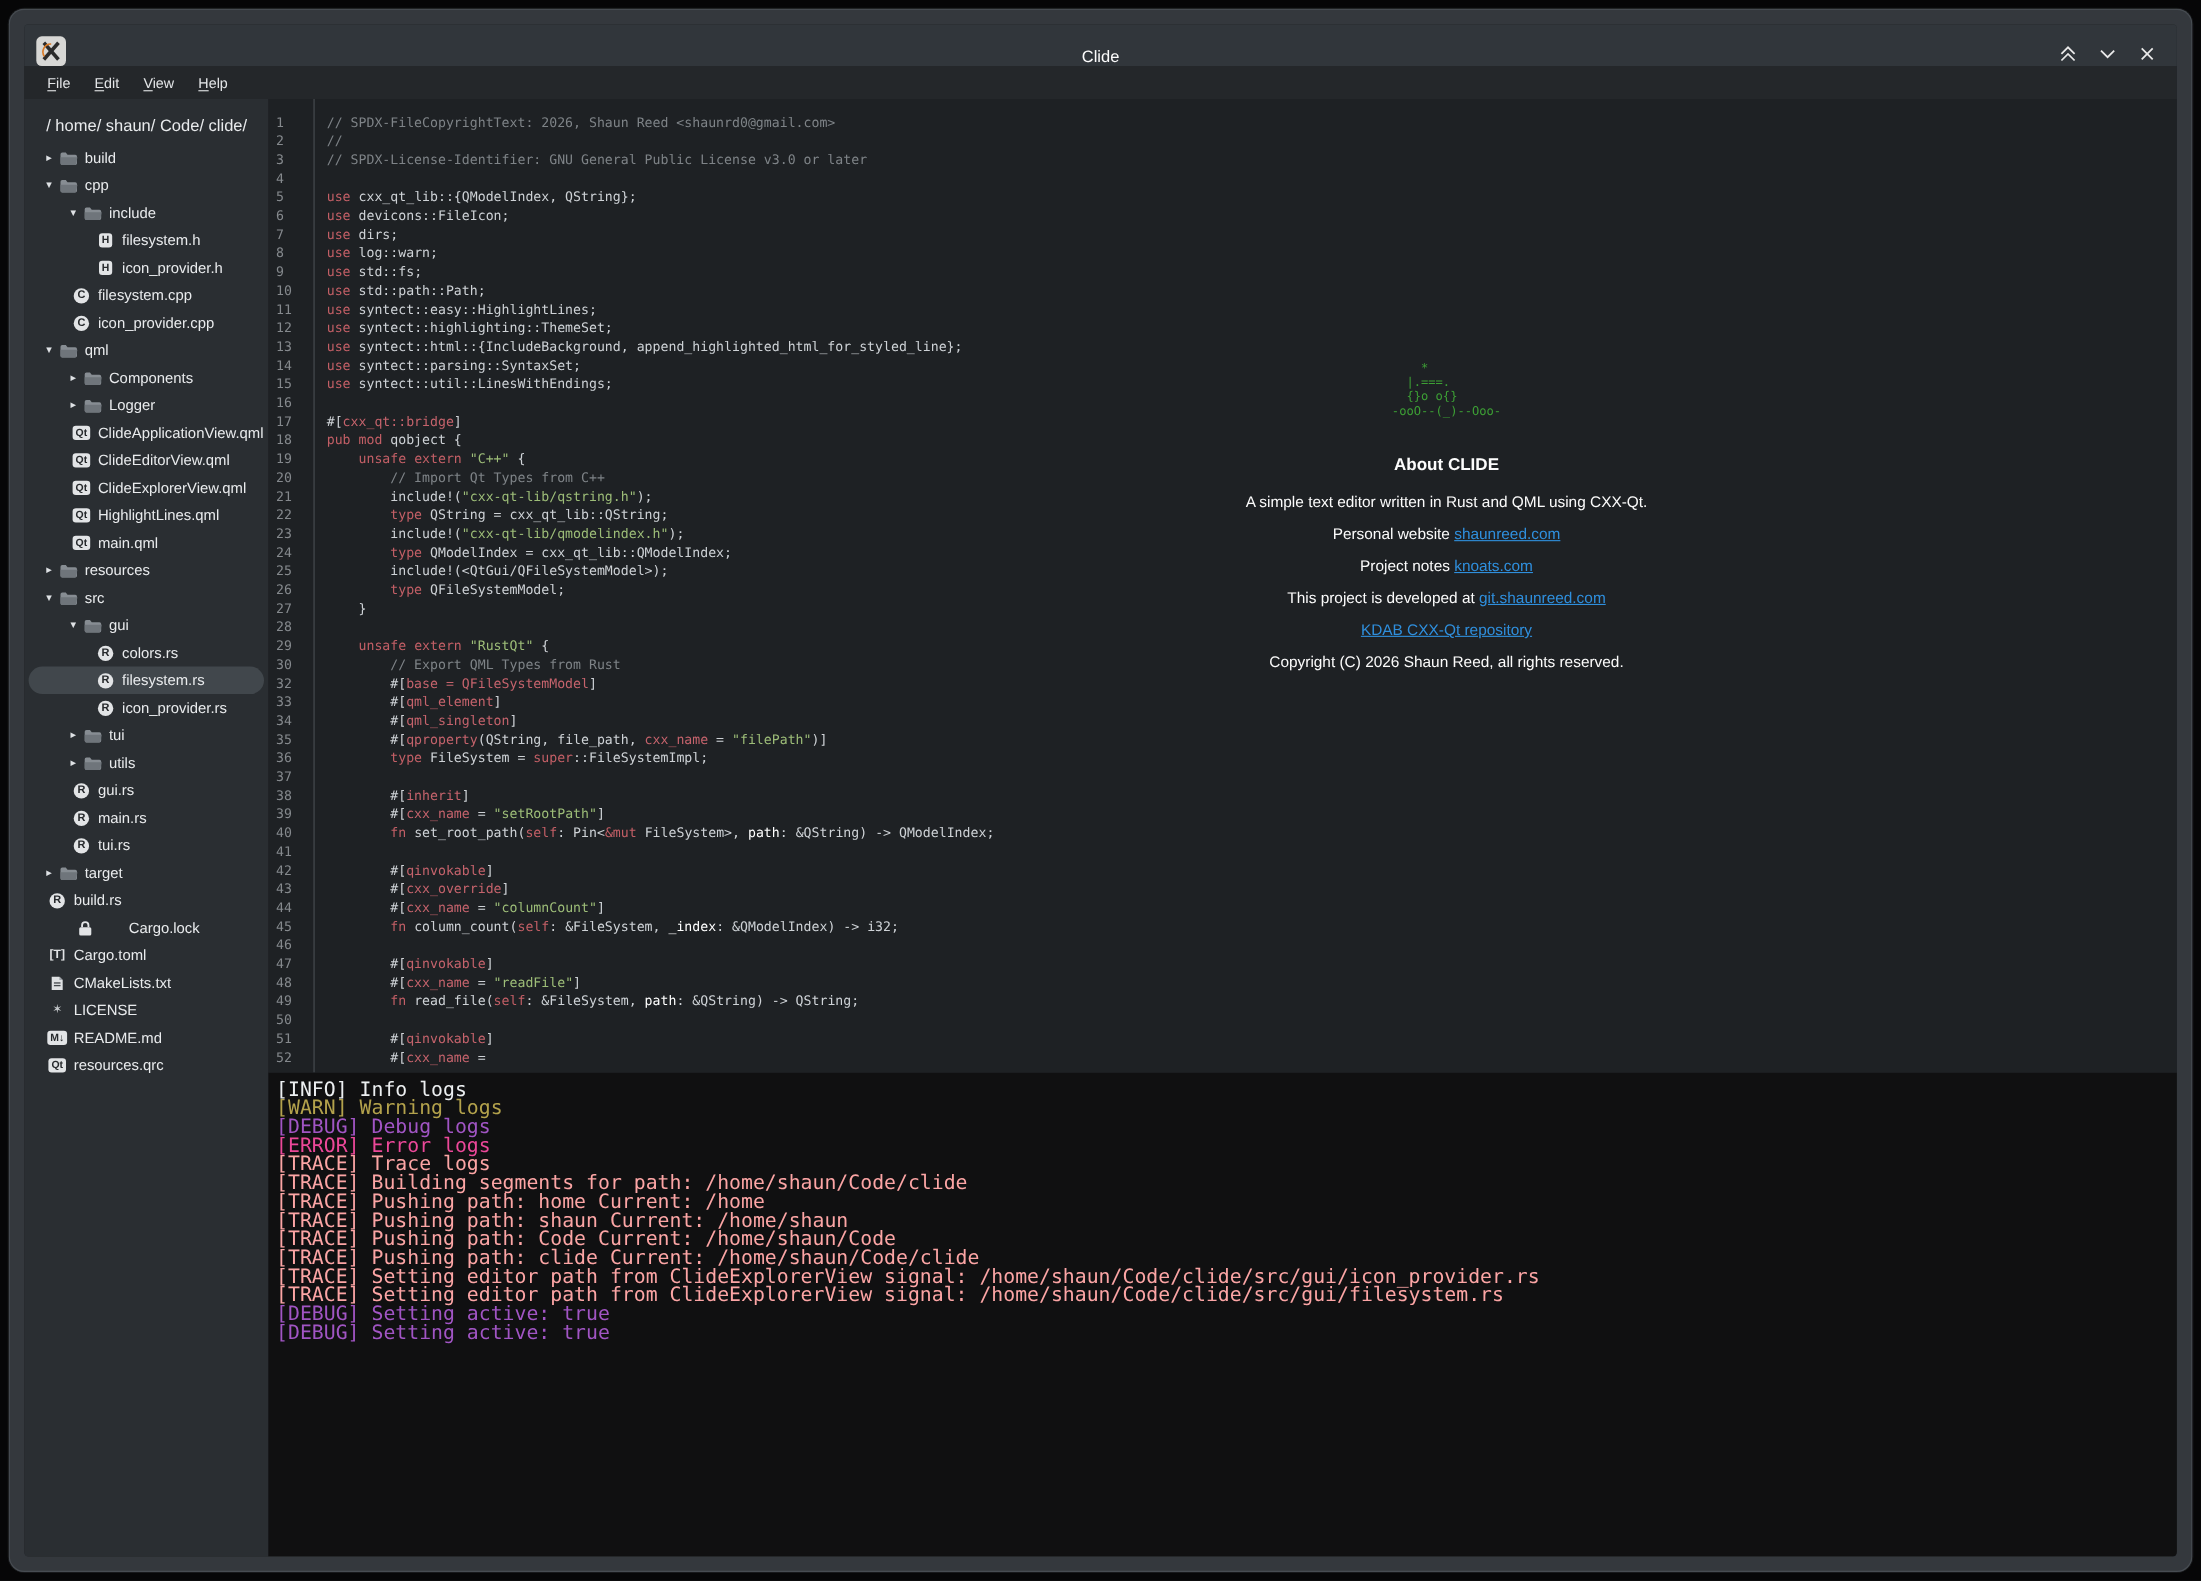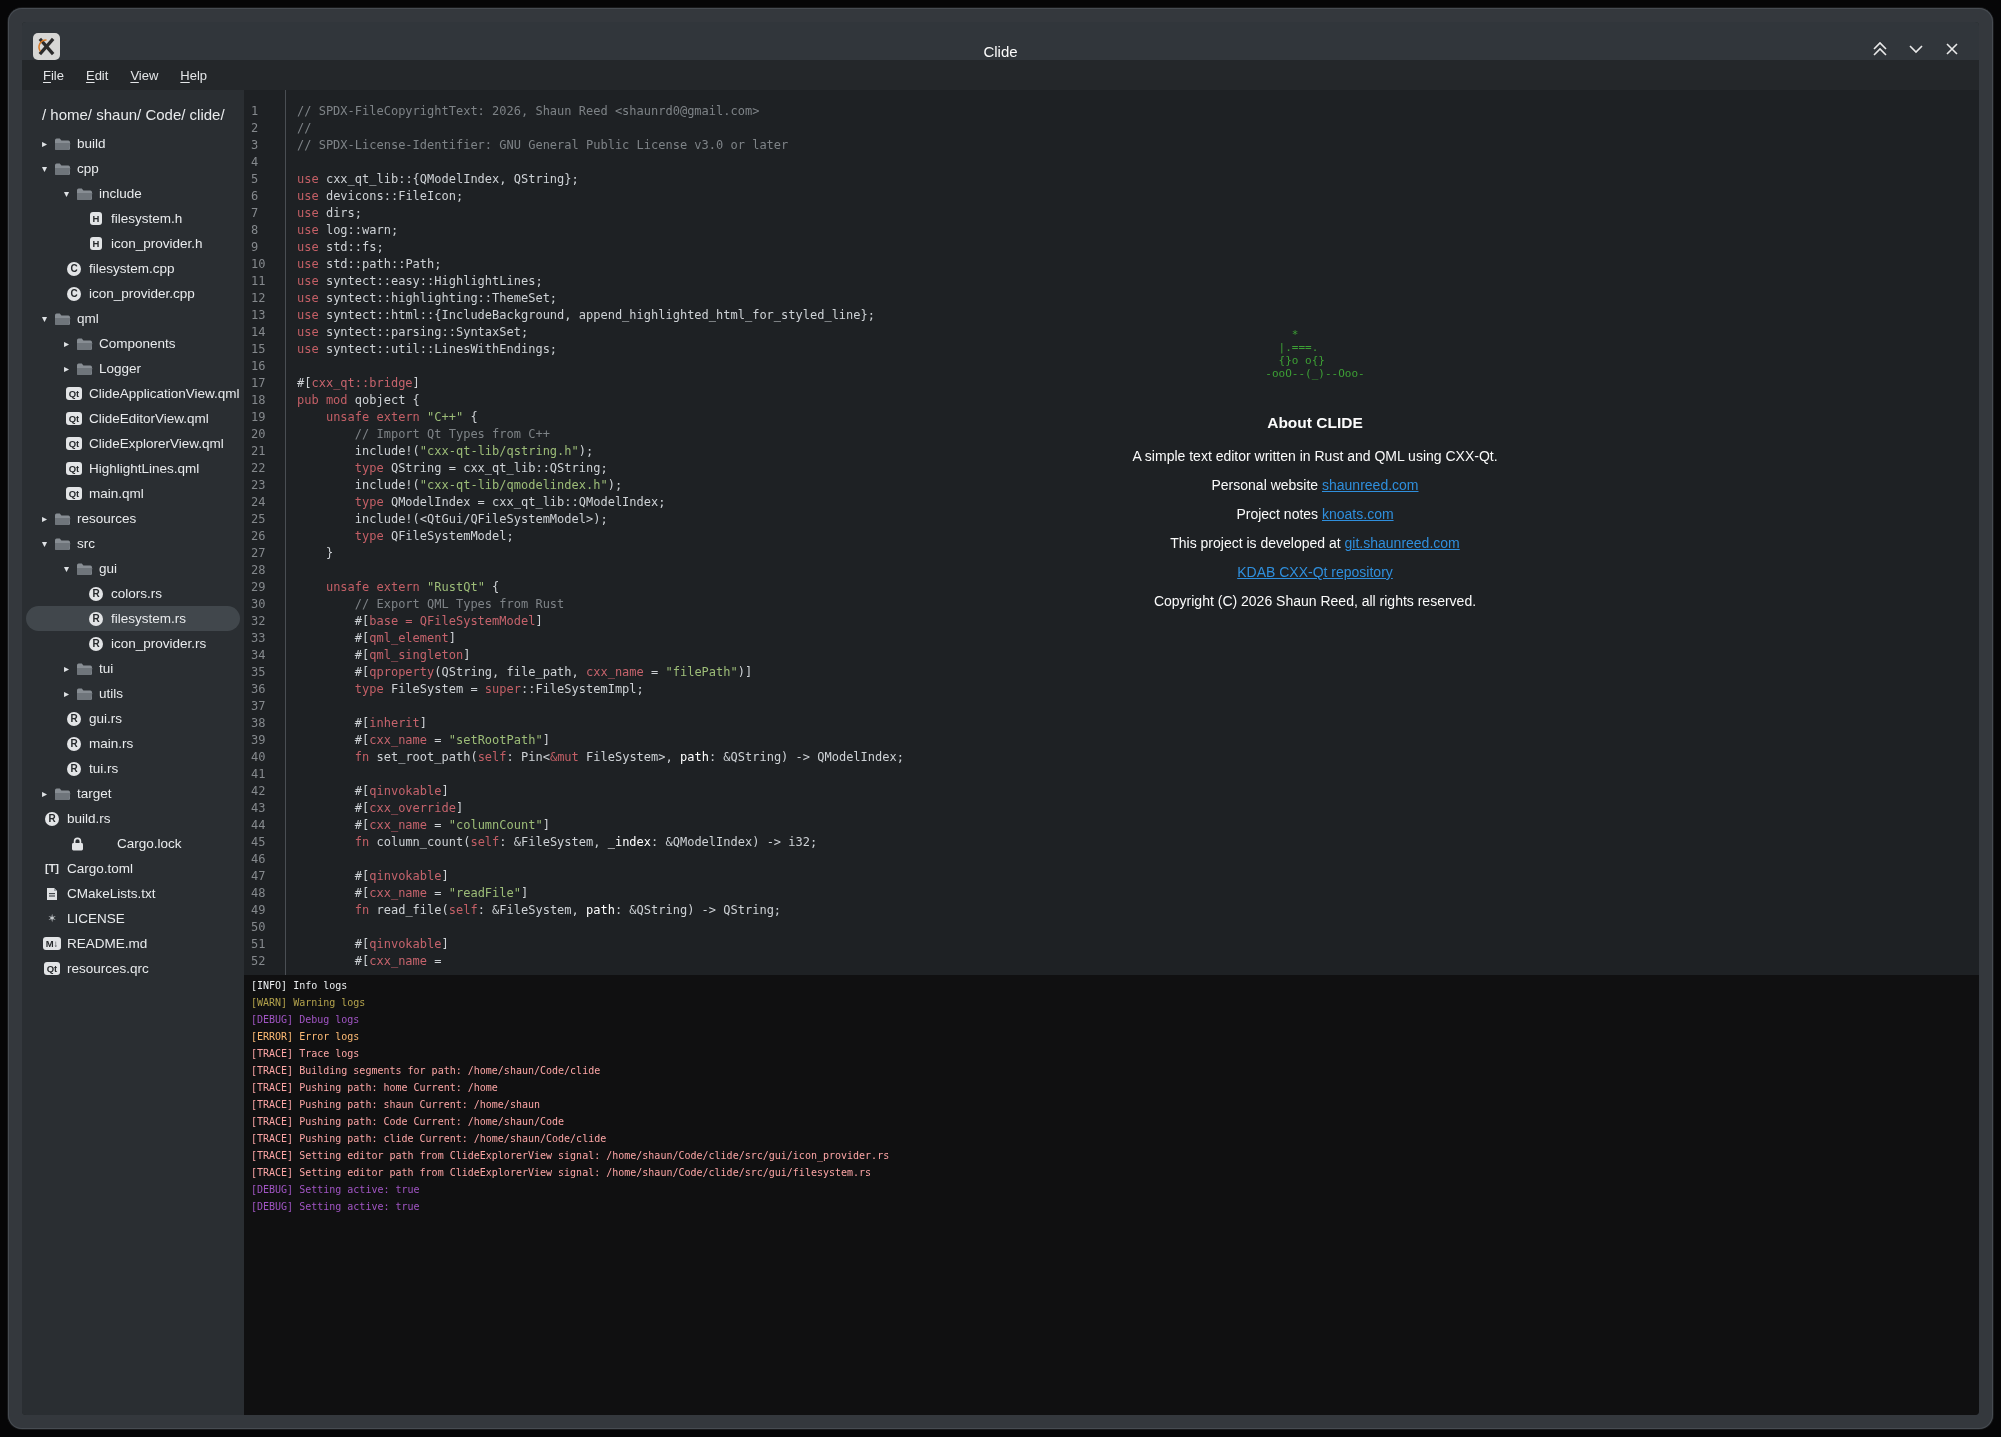--- a/index.html
+++ b/index.html
@@ -94,28 +94,28 @@
     display:inline-block;text-align:left;margin:0 0 34px 0;
     font-family:"DejaVu Sans Mono",monospace;font-size:11px;line-height:13px;
     color:#3da035;
   }
   .about h2{font-size:15.5px;margin:0 0 16px 0;color:#fcfcfc;}
   .about-line{margin:0 0 13px 0;line-height:16px;}
   .about a{color:#2f8fdd;text-decoration:underline;cursor:pointer;}
   
   .logpanel{
     height:440px;flex:0 0 auto;background:#101011;
-    font-family:"DejaVu Sans Mono","Liberation Mono",monospace;font-size:10px;
+    font-family:"DejaVu Sans Mono","Liberation Mono",monospace;font-size:18px;
     padding:5px 0 0 7px;overflow:hidden;box-sizing:border-box;
   }
   .logline{height:17px;white-space:pre;}
   .log-info{color:#eceff1;}
   .log-warn{color:#b3a24c;}
   .log-debug{color:#a155c4;}
-  .log-error{color:#fdba74;}
+  .log-error{color:#ec4899;}
   .log-trace{color:#fca5a5;}
 </style>
 </head>
 <body>
 
 <div class="frame">
   <div class="win">
 
     <div class="titlebar">
       <div class="appicon">

